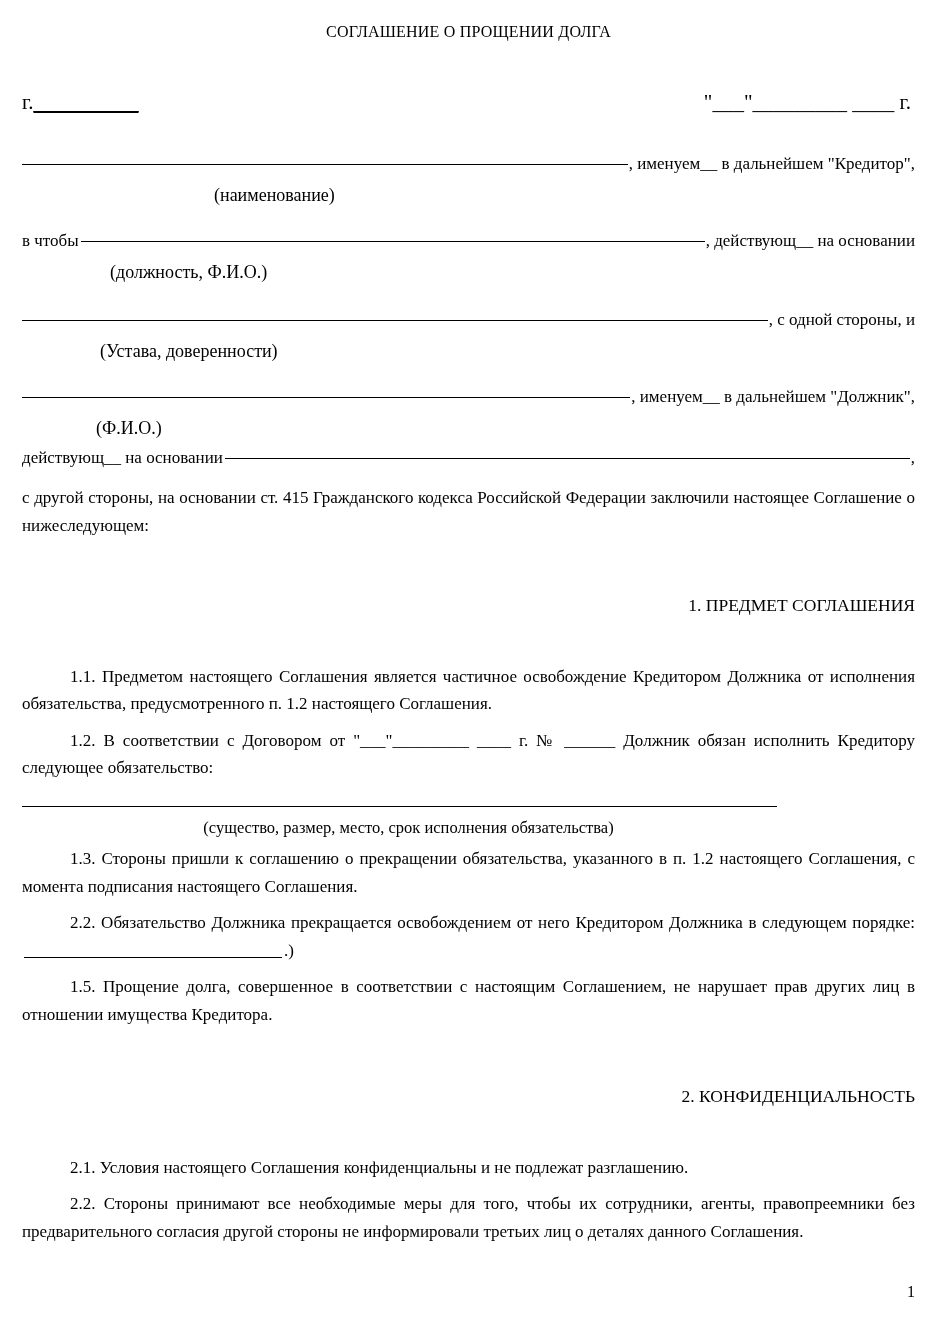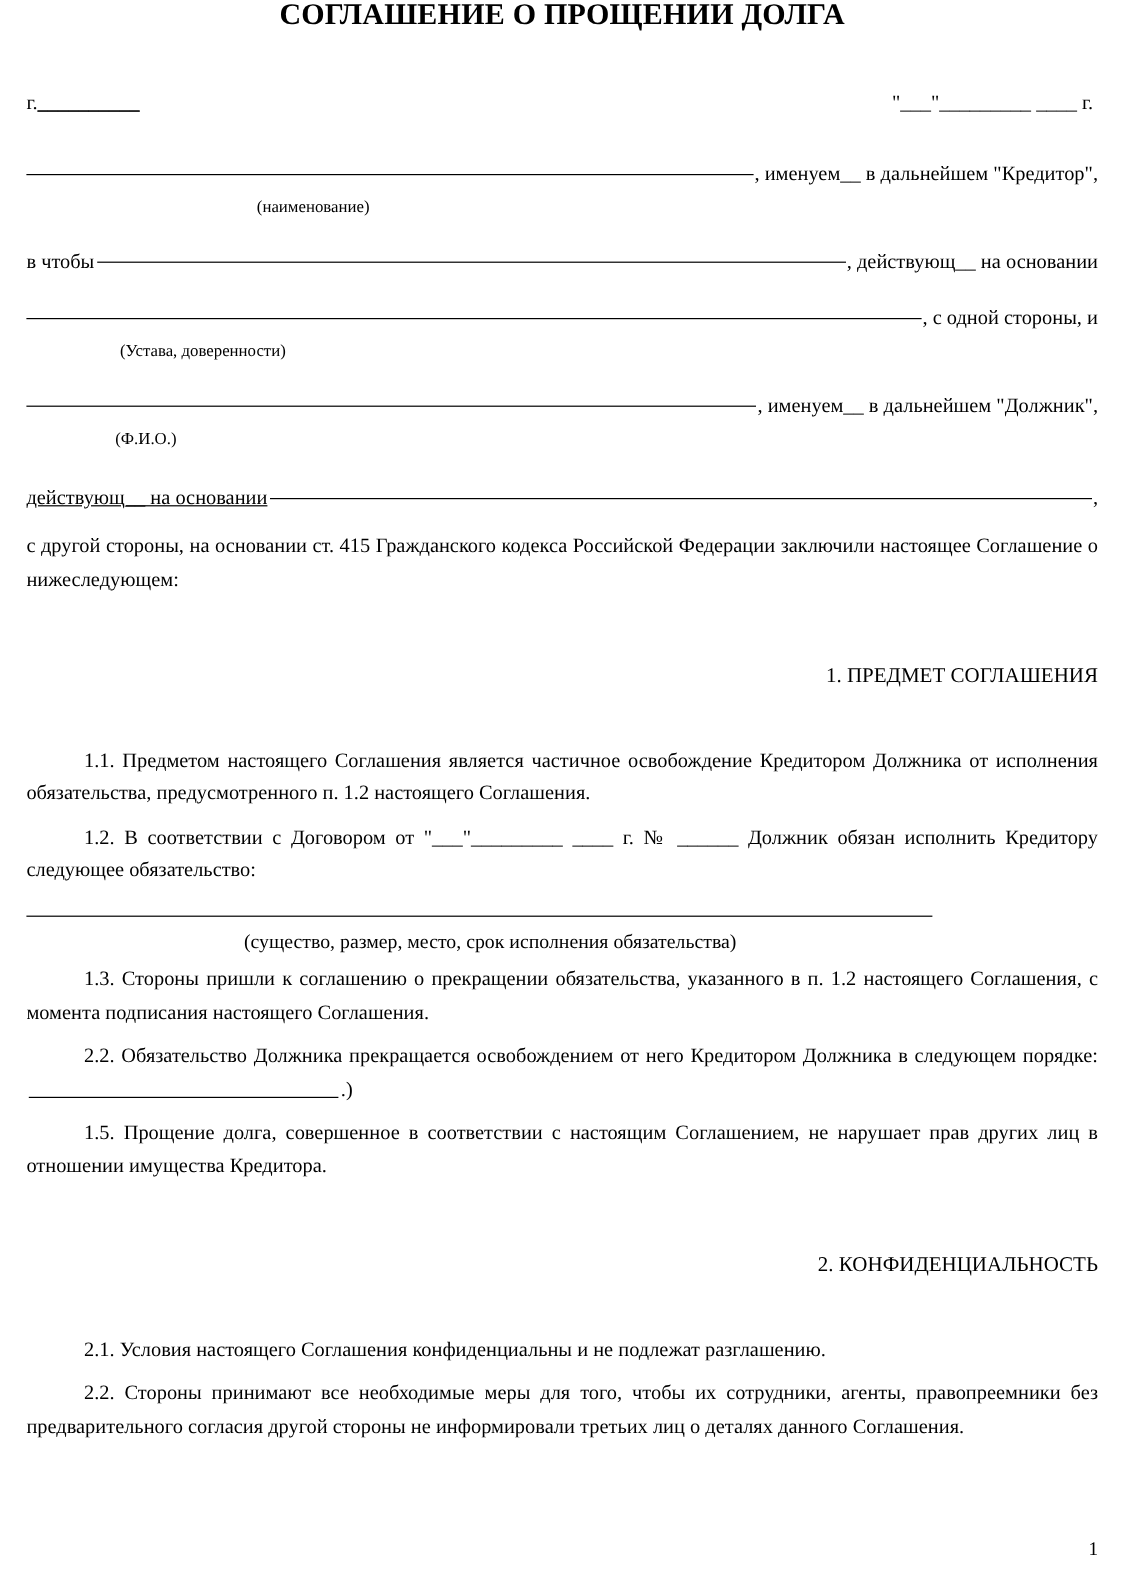--- a/index.html
+++ b/index.html
@@ -17,34 +17,34 @@
     font-size: 17px;
     line-height: 1.0;
     overflow: hidden;
     box-sizing: border-box;
     padding: 0 22px;
   }
 
   
   .doc-title {
     text-align: center;
-    font-size: 25px;
+    font-size: 16px;
     letter-spacing: 0.2px;
-    margin: 0 0 0 0;
+    margin: 24px 0 0 0;
     padding: 0;
-    font-weight: bold;
+    font-weight: normal;
   }
 
   
   .header-row {
     display: flex;
     justify-content: space-between;
     align-items: baseline;
     margin-top: 52px;
-    font-size: 17px;
+    font-size: 21px;
   }
   .city-field { white-space: nowrap; }
   .date-field { white-space: nowrap; padding-right: 4px; }
   .u { text-decoration: underline; letter-spacing: 0px; }
 
   
   .fill-line {
     display: flex;
     align-items: baseline;
     width: 100%;
@@ -55,34 +55,34 @@
     flex: 1 1 auto;
     border-bottom: 1.3px solid #000;
     height: 0;
     position: relative;
     top: -4px;
     min-width: 20px;
   }
   .fill-line .tail { flex: 0 0 auto; padding-left: 1px; }
 
   .caption {
-    font-size: 14px;
+    font-size: 18px;
     margin-top: 14px;
     white-space: nowrap;
   }
   .cap-i1 { padding-left: 192px; }
   .cap-i2 { padding-left: 88px; }
   .cap-i3 { padding-left: 78px; }
   .cap-i4 { padding-left: 74px; }
 
   .block-gap-a { margin-top: 42px; }
   .block-gap-b { margin-top: 28px; }
   .block-gap-c { margin-top: 30px; }
   .block-gap-d { margin-top: 28px; }
-  .block-gap-e { margin-top: 32px; text-decoration: underline; }
+  .block-gap-e { margin-top: 12px; }
 
   
   .para {
     text-align: justify;
     text-justify: inter-word;
     margin: 0;
     line-height: 1.62;
     font-size: 17px;
   }
   .para.indent { text-indent: 48px; }
@@ -152,20 +152,21 @@
     <span class="rule"></span>
     <span class="tail">, именуем__ в дальнейшем "Кредитор",</span>
   </div>
   <div class="caption cap-i1">(наименование)</div>
 
   <div class="fill-line block-gap-b">
     <span class="lead">в чтобы</span>
     <span class="rule"></span>
     <span class="tail">, действующ__ на основании</span>
   </div>
+  <div class="caption cap-i2">(должность, Ф.И.О.)</div>
 
   <div class="fill-line block-gap-c">
     <span class="rule"></span>
     <span class="tail">, с одной стороны, и</span>
   </div>
   <div class="caption cap-i3">(Устава, доверенности)</div>
 
   <div class="fill-line block-gap-d">
     <span class="rule"></span>
     <span class="tail">, именуем__ в дальнейшем "Должник",</span>

